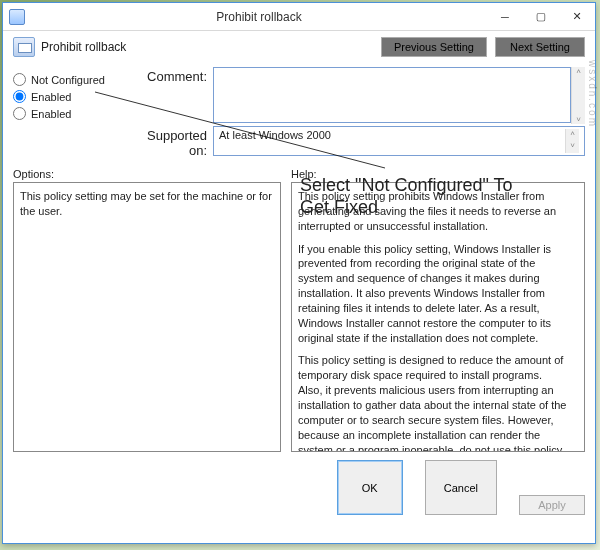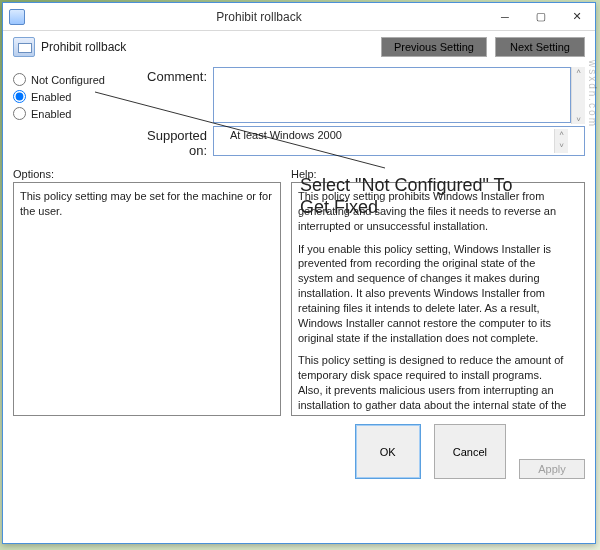--- a/index.html
+++ b/index.html
@@ -17,31 +17,31 @@
     .headerrow .htitle { flex: 1; font-size: 12px; }
     .navbtn { border: 1px solid #acacac; background: #737373; padding: 3px 12px; font-size: 11px; margin-left: 8px; cursor: pointer; min-width: 90px; text-align:center;}
     .section { display: flex; margin-bottom: 2px; }
     .leftcol { width: 130px; padding-top: 2px; }
     .radio-row { display: flex; align-items: center; margin: 4px 0; font-size: 11px; cursor: pointer; }
     .radio-row input { margin-right: 5px; }
     .label-right { width: 70px; text-align: right; padding-right: 6px; font-size: 13px; padding-top: 2px; }
     .commentbox { flex: 1; border: 1px solid #7a9fd4; height: 56px; font-size: 11px; padding: 2px; resize: none; background: #fff; }
     .scroll-stub { width: 14px; background: #f0f0f0; border-left: 1px solid #dcdcdc; display:flex; flex-direction:column; justify-content:space-between; align-items:center; font-size:8px; color:#888;}
     .supportedrow { display: flex; }
-    .supportedbox { flex: 1; border: 1px solid #7a9fd4; height: 30px; font-size: 11px; padding: 2px 16px; background: #fff; display:flex;}
+    .supportedbox { flex: 1; border: 1px solid #7a9fd4; height: 30px; font-size: 11px; padding: 2px 5px; background: #fff; display:flex;}
     .supportedbox span{flex:1;}
     .lower { display: flex; margin-top: 10px; gap: 10px; }
     .panel-col { display: flex; flex-direction: column; }
     .panel-col.left { width: 268px; }
     .panel-col.right { flex: 1; }
     .panel-label { font-size: 11px; margin-bottom: 2px; }
-    .panel { border: 1px solid #888; height: 234px; font-size: 11px; padding: 6px; background: #fff; overflow-y: auto; line-height: 1.35; }
+    .panel { border: 1px solid #888; height: 270px; font-size: 11px; padding: 6px; background: #fff; overflow-y: auto; line-height: 1.35; }
     .panel.help { padding-right: 16px; }
     .panel.help p { margin-bottom: 8px; }
-    .footer { display: flex; justify-content: flex-end; gap: 13px; margin-top: 8px; }
+    .footer { display: flex; justify-content: flex-end; gap: 22px; margin-top: 8px; }
     .btn { border: 1px solid #acacac; background: #efefef; padding: 3px 18px; font-size: 11px; min-width: 66px; text-align:center; cursor:pointer;}
     .btn.primary { border-color: #5aa0e0; box-shadow: 0 0 0 1px #a3cdf5 inset; }
     .btn.disabled { color: #a0a0a0; margin-top: 35px; }
     .annotation { position: absolute; top: 175px; left: 300px; font-size: 18px; font-weight: 300; color: #222; line-height: 1.2; pointer-events: none; }
     .annotation-line { position: absolute; top: 90px; left: 95px; width: 300px; height: 80px; pointer-events: none; }
     .watermark { position: absolute; right: 2px; top: 60px; writing-mode: vertical-rl; font-size: 10px; color: rgba(0,0,0,0.25); letter-spacing: 2px;}
     .flexwrap{display:flex;}
   </style>
 </head>
 <body>

